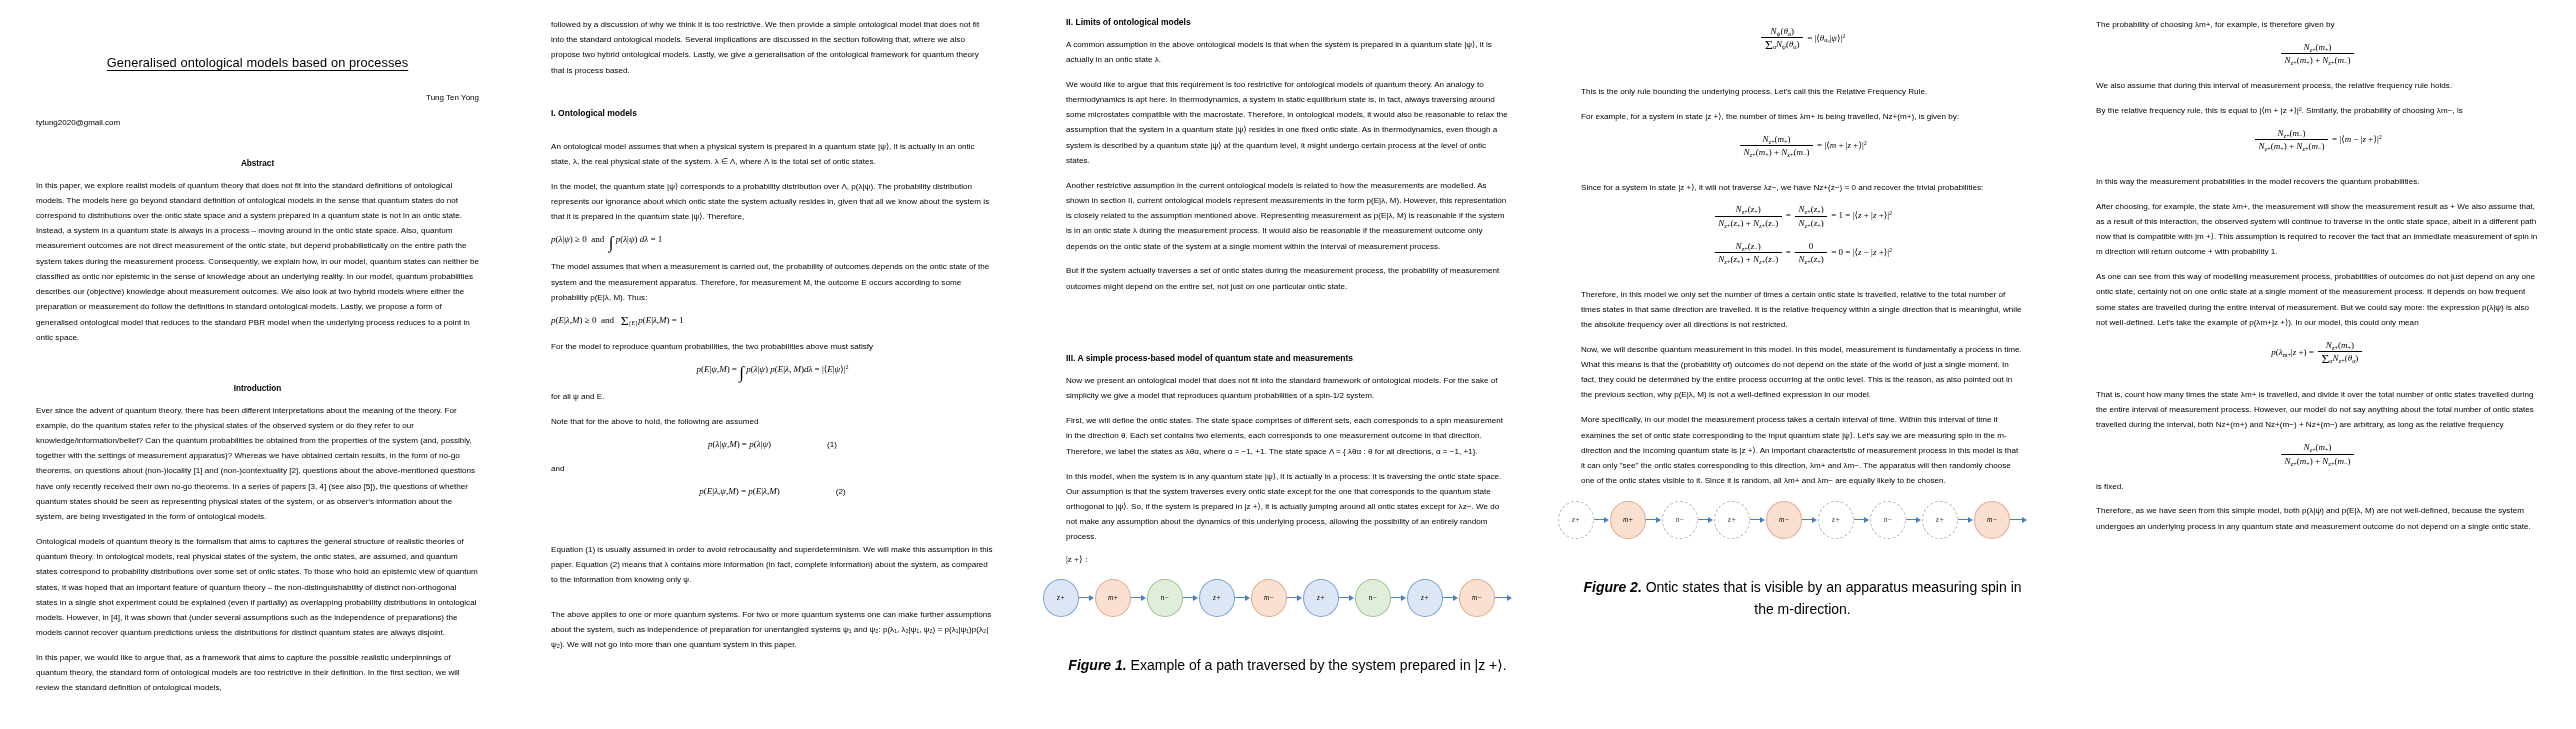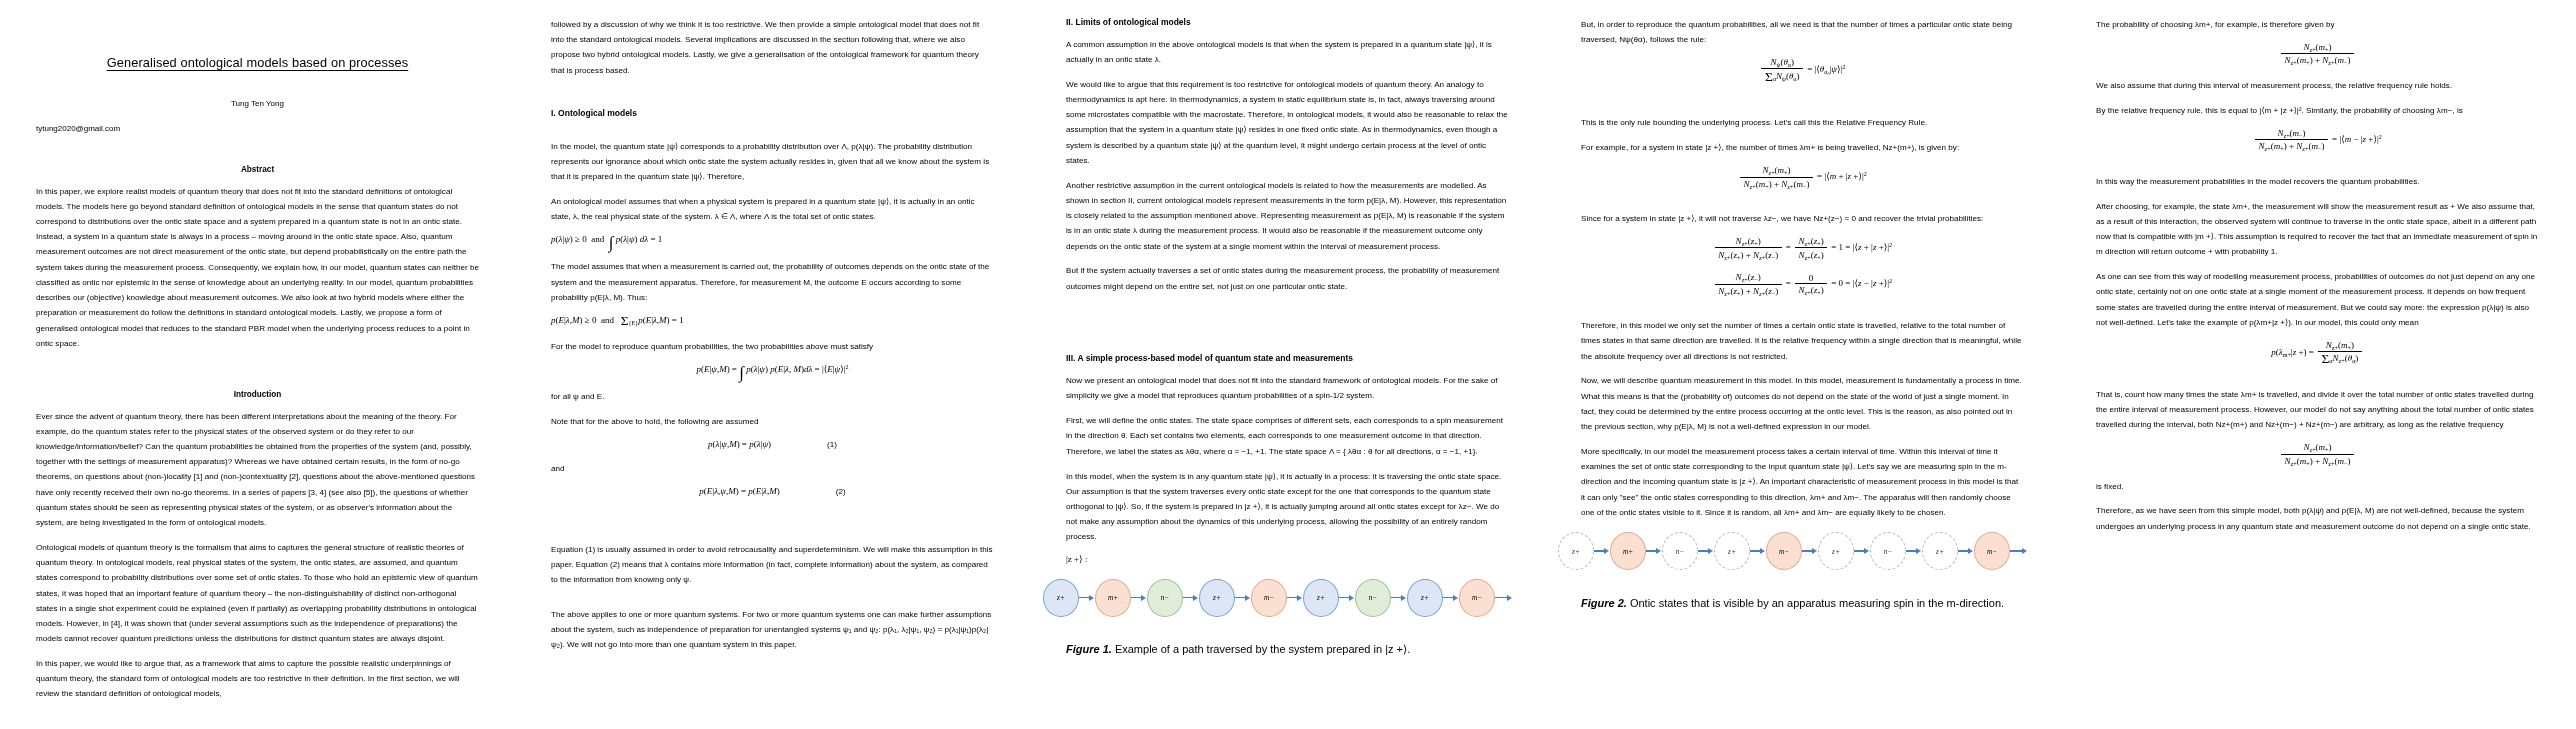--- a/index.html
+++ b/index.html
@@ -31,23 +31,23 @@
     text-align: center;
     font-size: 12.8px;
     font-weight: 400;
     text-decoration: underline;
     text-underline-offset: 3px;
     margin: 38px 0 0 0;
     line-height: 1.25;
     letter-spacing: 0.1px;
   }
   .author {
-    text-align: center;
+    text-align: right;
     font-size: 8px;
-    margin-top: 28px;
+    margin-top: 22px;
   }
   .email {
     text-align: left;
     font-size: 8px;
     margin-top: 16px;
   }
   .sec-center {
     text-align: center;
     font-weight: bold;
     font-size: 8.2px;
@@ -134,23 +134,23 @@
   .arrow::after {
     content: ""; position: absolute;
     left: 10.3px; top: 0px;
     border-left: 5.5px solid #4a7ebb;
     border-top: 3px solid transparent;
     border-bottom: 3px solid transparent;
   }
   .arrow.tail::before { width: 14.6px; }
   .arrow.tail::after  { left: 12px; }
   .figcap {
-    font-size: 11px;
-    text-align: left;
-    margin-top: 22px;
+    font-size: 14px;
+    text-align: center;
+    margin-top: 35px;
     line-height: 1.6;
   }
   .figcap b { font-style: italic; }
 </style>
 </head>
 <body>
 
 <div class="page">
 
   <div class="col">
@@ -165,22 +165,22 @@
     <p class="body">Ever since the advent of quantum theory, there has been different interpretations about the meaning of the theory. For example, do the quantum states refer to the physical states of the observed system or do they refer to our knowledge/information/belief? Can the quantum probabilities be obtained from the properties of the system (and, possibly, together with the settings of measurement apparatus)? Whereas we have obtained certain results, in the form of no-go theorems, on questions about (non-)locality [1] and (non-)contextuality [2], questions about the above-mentioned questions have only recently received their own no-go theorems. In a series of papers [3, 4] (see also [5]), the questions of whether quantum states should be seen as representing physical states of the system, or as observer's information about the system, are being investigated in the form of ontological models.</p>
     <p class="body">Ontological models of quantum theory is the formalism that aims to captures the general structure of realistic theories of quantum theory. In ontological models, real physical states of the system, the ontic states, are assumed, and quantum states correspond to probability distributions over some set of ontic states. To those who hold an epistemic view of quantum states, it was hoped that an important feature of quantum theory – the non-distinguishability of distinct non-orthogonal states in a single shot experiment could be explained (even if partially) as overlapping probability distributions in ontological models. However, in [4], it was shown that (under several assumptions such as the independence of preparations) the models cannot recover quantum predictions unless the distributions for distinct quantum states are always disjoint.</p>
     <p class="body">In this paper, we would like to argue that, as a framework that aims to capture the possible realistic underpinnings of quantum theory, the standard form of ontological models are too restrictive in their definition. In the first section, we will review the standard definition of ontological models,</p>
   </div>
 
   <div class="col">
     <p class="body">followed by a discussion of why we think it is too restrictive. We then provide a simple ontological model that does not fit into the standard ontological models. Several implications are discussed in the section following that, where we also propose two hybrid ontological models. Lastly, we give a generalisation of the ontological framework for quantum theory that is process based.</p>
     <div class="gap-m"></div>
     <div class="sec-head">I. Ontological models</div>
     <div class="gap-m"></div>
+    <p class="body">An ontological model assumes that when a physical system is prepared in a quantum state |ψ⟩, it is actually in an ontic state, λ, the real physical state of the system. λ ∈ Λ, where Λ is the total set of ontic states.</p>
     <p class="body">In the model, the quantum state |ψ⟩ corresponds to a probability distribution over Λ, p(λ|ψ). The probability distribution represents our ignorance about which ontic state the system actually resides in, given that all we know about the system is that it is prepared in the quantum state |ψ⟩. Therefore,</p>
-    <p class="body">An ontological model assumes that when a physical system is prepared in a quantum state |ψ⟩, it is actually in an ontic state, λ, the real physical state of the system. λ ∈ Λ, where Λ is the total set of ontic states.</p>
 
     <div class="eq">
       <span class="mathvar">p</span>(<span class="mathvar">λ</span>|<span class="mathvar">ψ</span>) ≥ 0&nbsp;&nbsp;and&nbsp;
       <span class="intg">∫</span>&nbsp;<span class="mathvar">p</span>(<span class="mathvar">λ</span>|<span class="mathvar">ψ</span>)&nbsp;<span class="mathvar">dλ</span> = 1
     </div>
 
     <p class="body">The model assumes that when a measurement is carried out, the probability of outcomes depends on the ontic state of the system and the measurement apparatus. Therefore, for measurement M, the outcome E occurs according to some probability p(E|λ, M). Thus:</p>
 
     <div class="eq">
       <span class="mathvar">p</span>(<span class="mathvar">E</span>|<span class="mathvar">λ</span>,<span class="mathvar">M</span>) ≥ 0&nbsp;&nbsp;and&nbsp;&nbsp;
@@ -250,21 +250,20 @@
         <div class="node peach">m−</div>
         <div class="arrow tail"></div>
       </div>
       <div class="figcap">
         <b>Figure 1.</b><span> Example of a path traversed by the system prepared in |z +⟩.</span>
       </div>
     </div>
   </div>
 
   <div class="col">
-    <p class="body">But, in order to reproduce the quantum probabilities, all we need is that the number of times a particular ontic state being traversed, Nψ(θα), follows the rule:</p>
 
     <div class="eq center">
       <span class="frac">
         <span class="num"><span class="mathvar">N</span><sub>ψ</sub>(<span class="mathvar">θ</span><sub>α</sub>)</span>
         <span class="den"><span class="big">Σ</span><sub>α</sub><span class="mathvar">N</span><sub>ψ</sub>(<span class="mathvar">θ</span><sub>α</sub>)</span>
       </span>
       = |⟨<span class="mathvar">θ</span><sub>α<sub>0</sub></sub>|<span class="mathvar">ψ</span>⟩|<sup>2</sup>
     </div>
 
     <div class="gap-m"></div>

